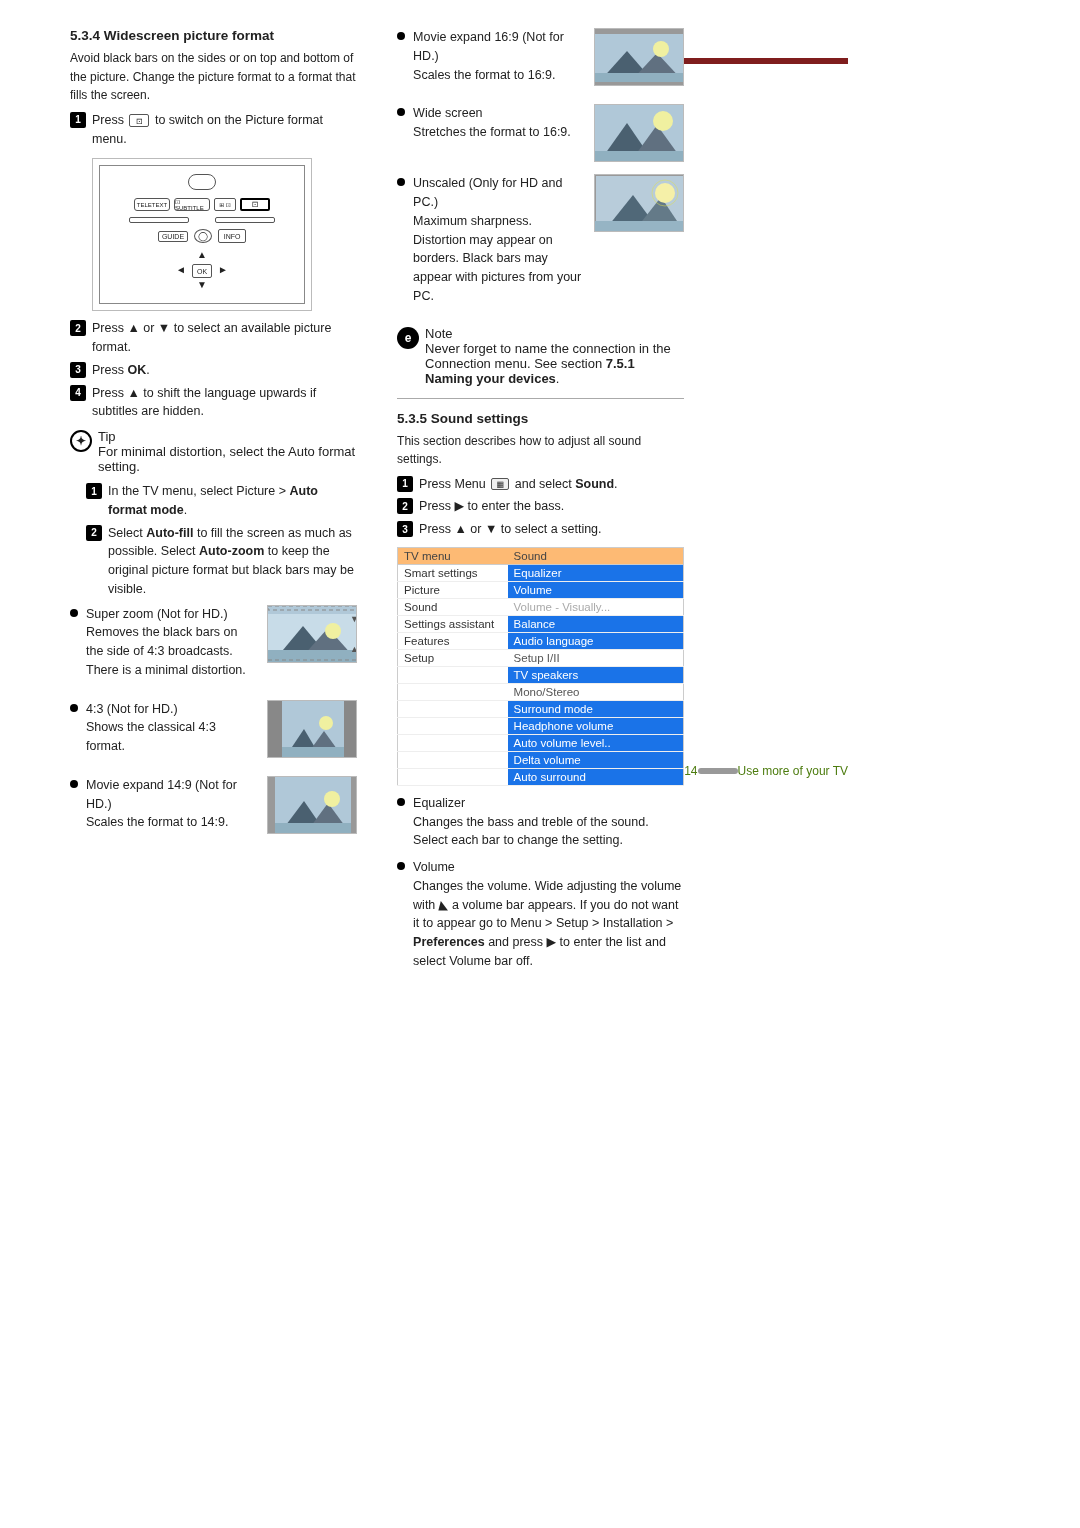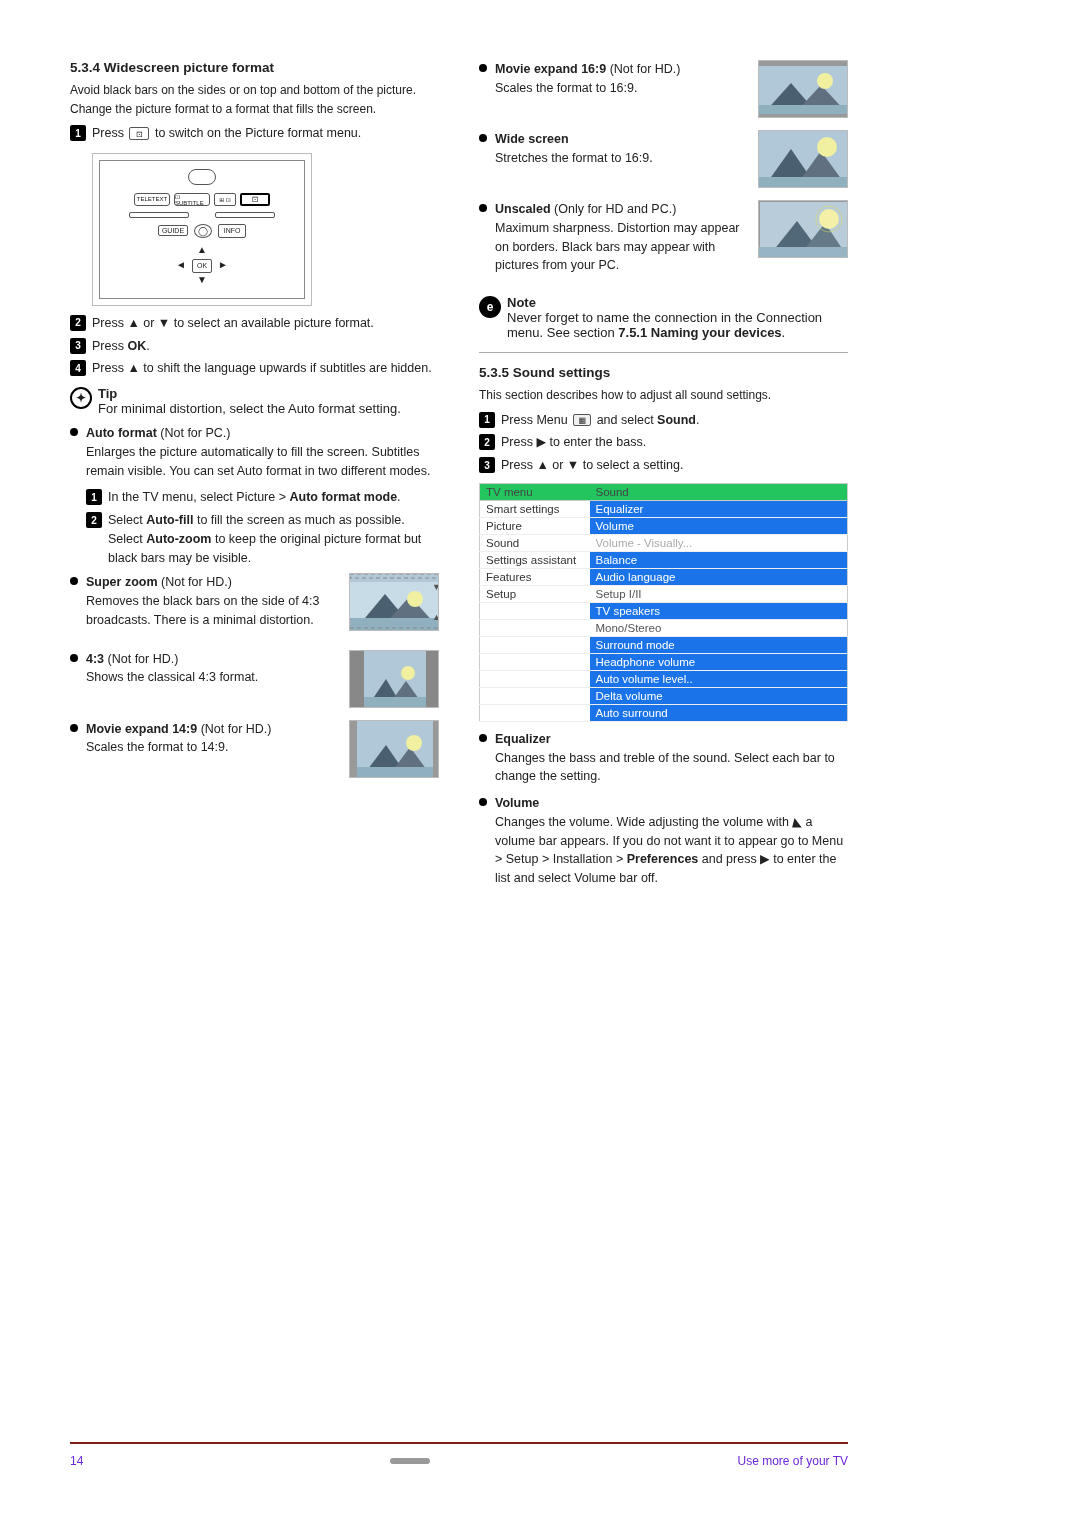--- a/index.html
+++ b/index.html
@@ -8,23 +8,23 @@
       min-height: 1528px;
       background: #fff;
       font-family: Arial, Helvetica, sans-serif;
       font-size: 13px;
       color: #222;
       position: relative;
     }
     .page {
       width: 918px;
       min-height: 1528px;
-      padding: 60px 70px 60px 70px;
-      display: flex;
-      flex-direction: column;
+      padding: 28px 70px 60px 70px;
+      display: flex;
+      flex-direction: row;
     }
     .two-col {
       display: flex;
       flex-direction: row;
       gap: 40px;
       flex: 1;
     }
     .col-left {
       flex: 1;
       min-width: 0;
@@ -161,21 +161,21 @@
       grid-template-columns: 20px 20px 20px;
       grid-template-rows: 14px 14px 14px;
       gap: 1px;
       margin: 2px 0;
     }
     .dpad-up { grid-column:2; grid-row:1; text-align:center; font-size:10px; }
     .dpad-left { grid-column:1; grid-row:2; text-align:center; font-size:10px; }
     .dpad-ok { grid-column:2; grid-row:2; text-align:center; font-size:8px; border:1px solid #555; border-radius:2px; display:flex; align-items:center; justify-content:center; }
     .dpad-right { grid-column:3; grid-row:2; text-align:center; font-size:10px; }
     .dpad-down { grid-column:2; grid-row:3; text-align:center; font-size:10px; }
-    .bold { font-weight: bold; }
+    .bold { font-weight: normal; }
     .tip-box {
       display: flex;
       align-items: flex-start;
       margin: 8px 0;
     }
     .tip-icon {
       width: 22px;
       height: 22px;
       border: 2px solid #000;
       border-radius: 50%;
@@ -265,39 +265,39 @@
       margin-left: 16px;
     }
     .menu-table .col-right-cell {
       color: #555;
     }
     .menu-table .highlighted {
       background: #1a73e8;
       color: #fff;
     }
     .menu-table .header-row td {
-      background: #22c55e;
+      background: #fdba74;
       font-weight: normal;
       color: #444;
       border-bottom: 1px solid #ccc;
     }
     .divider-line {
       border: none;
       border-top: 1px solid #aaa;
       margin: 12px 0;
     }
     .page-footer {
       display: flex;
       justify-content: space-between;
       align-items: center;
       margin-top: 30px;
       padding-top: 10px;
-      border-top: 2px solid #7f1d1d;
+      border-top: 6px solid #7f1d1d;
       font-size: 12px;
-      color: #6d28d9;
+      color: #4d7c0f;
     }
     .footer-bar {
       width: 40px;
       height: 6px;
       background: #999;
       border-radius: 3px;
     }
     .icon-menu {
       display: inline-block;
       width: 18px;
@@ -392,29 +392,20 @@
       </div>
 
       <div class="tip-box">
         <div class="tip-icon">✦</div>
         <div>
           <span class="bold">Tip</span><br>
           <span>For minimal distortion, select the Auto format setting.</span>
         </div>
       </div>
 
-      <div class="bullet-section">
-        <div class="bullet-item">
-          <div class="bullet-dot"></div>
-          <div class="bullet-text">
-            <span class="bold">Auto format</span><span> (Not for PC.)</span><br>
-            <span>Enlarges the picture automatically to fill the screen. Subtitles remain visible. You can set Auto format in two different modes.</span>
-          </div>
-        </div>
-      </div>
 
       <div class="step-list" style="margin-left:16px;">
         <div class="step-item">
           <span class="step-num">1</span>
           <span class="step-text">
             <span>In the TV menu, select Picture &gt; </span><strong>Auto format mode</strong><span>.</span>
           </span>
         </div>
         <div class="step-item">
           <span class="step-num">2</span>

